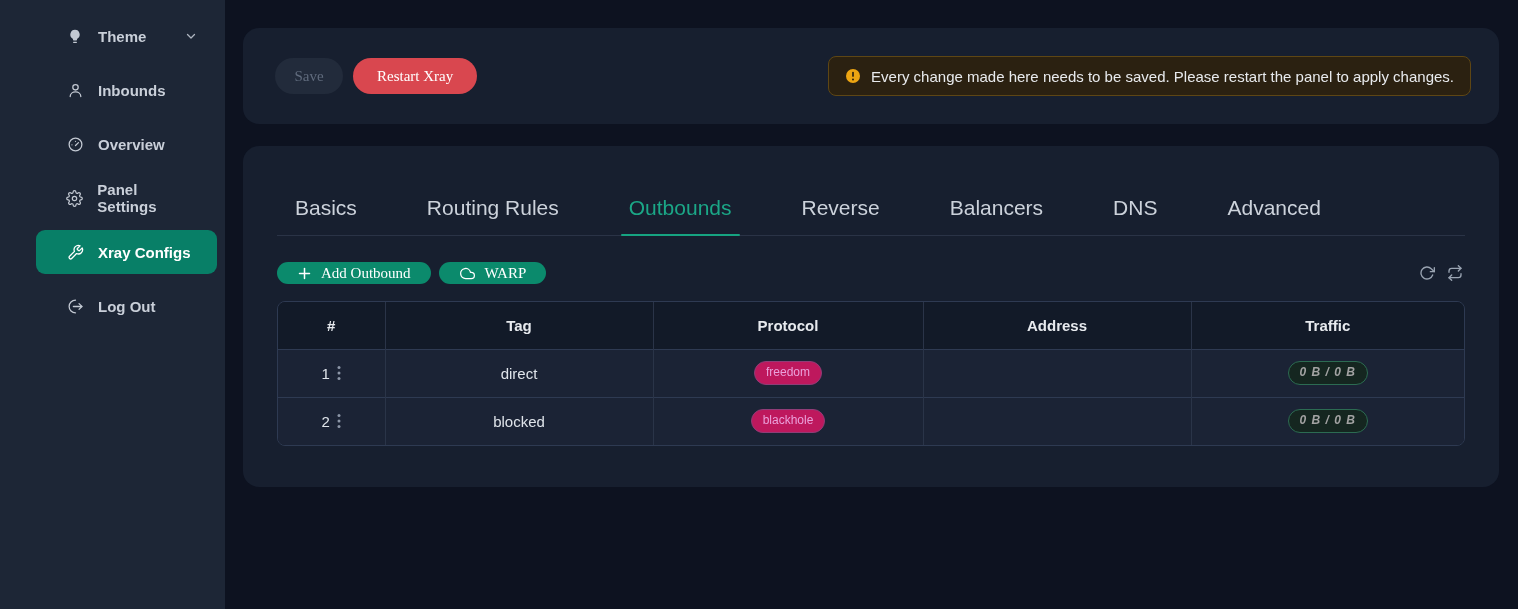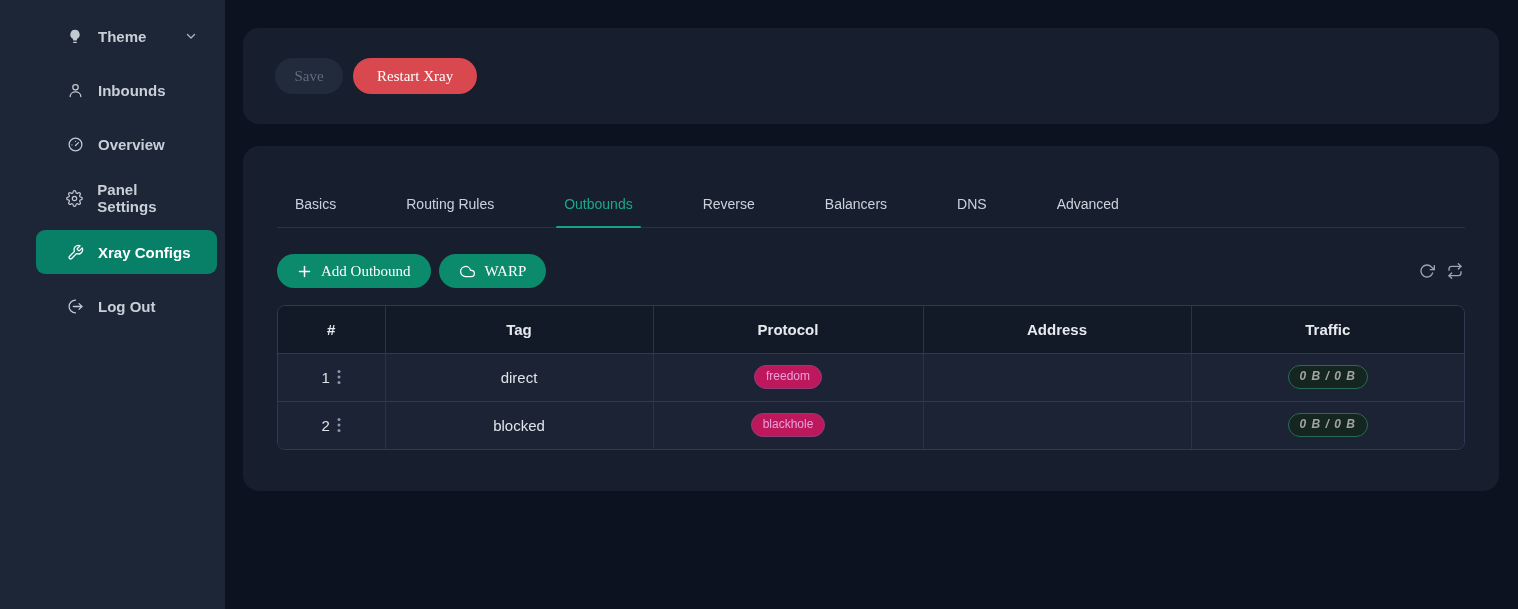--- a/index.html
+++ b/index.html
@@ -31,31 +31,31 @@
   .btn-restart { height:36px; border-radius:18px; background:#d9474f; color:#fff; font-size:15px; padding:0 24px; }
   .alert {
     margin-left:auto; height:40px; display:flex; align-items:center; gap:10px;
     padding:0 16px; background:#2b2111; border:1px solid #5e4614; border-radius:8px;
     color:#e8eaed; font-size:15px;
   }
   .alert .icon { display:inline-flex; }
   
   .card-body { padding:28px 34px 41px; }
   .tabs { display:flex; gap:70px; padding:22px 0 0 18px; border-bottom:1px solid #2a3346; }
-  .tab { padding-bottom:15px; font-size:14px; color:#ccd2db; cursor:pointer; position:relative; white-space:nowrap; }
+  .tab { padding-bottom:15px; font-size:21px; color:#ccd2db; cursor:pointer; position:relative; white-space:nowrap; }
   .tab.active { color:#1ba787; }
   .tab.active::after {
     content:""; position:absolute; left:-8px; right:-8px; bottom:-1px; height:2px;
     background:#16a381; border-radius:2px;
   }
   
   .actions { display:flex; align-items:center; margin:26px 0 17px; }
   .btn-green {
     display:inline-flex; align-items:center; gap:9px;
-    background:#0b8a6c; color:#fff; border-radius:17px; height:34px;
+    background:#0b8a6c; color:#fff; border-radius:17px; height:22px;
     padding:0 20px; font-size:15px;
   }
   .btn-green + .btn-green { margin-left:8px; }
   .btn-green .icon { display:inline-flex; }
   .icon-actions { margin-left:auto; display:flex; align-items:center; gap:12px; color:#9aa4b2; padding-right:2px; }
   .icon-btn { display:inline-flex; cursor:pointer; background:none; border:none; color:inherit; padding:0; }
   
   .table-wrap { border:1px solid #2e3a52; border-radius:8px; overflow:hidden; }
   table { width:100%; border-collapse:collapse; table-layout:fixed; }
   thead th {
@@ -137,20 +137,30 @@
     </span>
     <span>Log Out</span>
   </div>
 </nav>
 
 <main class="main">
 
   <section class="card card-top">
     <button class="btn btn-save" disabled="">Save</button>
     <button class="btn btn-restart">Restart Xray</button>
+    <div class="alert">
+      <span class="icon">
+        <svg width="16" height="16" viewBox="0 0 16 16">
+            <circle cx="8" cy="8" r="7" fill="#eda512"></circle>
+            <rect x="7.15" y="3.7" width="1.7" height="5.1" rx="0.85" fill="#2b2111"></rect>
+            <circle cx="8" cy="11.4" r="1" fill="#2b2111"></circle>
+          </svg>
+      </span>
+      <span>Every change made here needs to be saved. Please restart the panel to apply changes.</span>
+    </div>
   </section>
 
   <section class="card card-body">
 
     <div class="tabs">
       <span class="tab">Basics</span>
       <span class="tab">Routing Rules</span>
       <span class="tab active">Outbounds</span>
       <span class="tab">Reverse</span>
       <span class="tab">Balancers</span>

